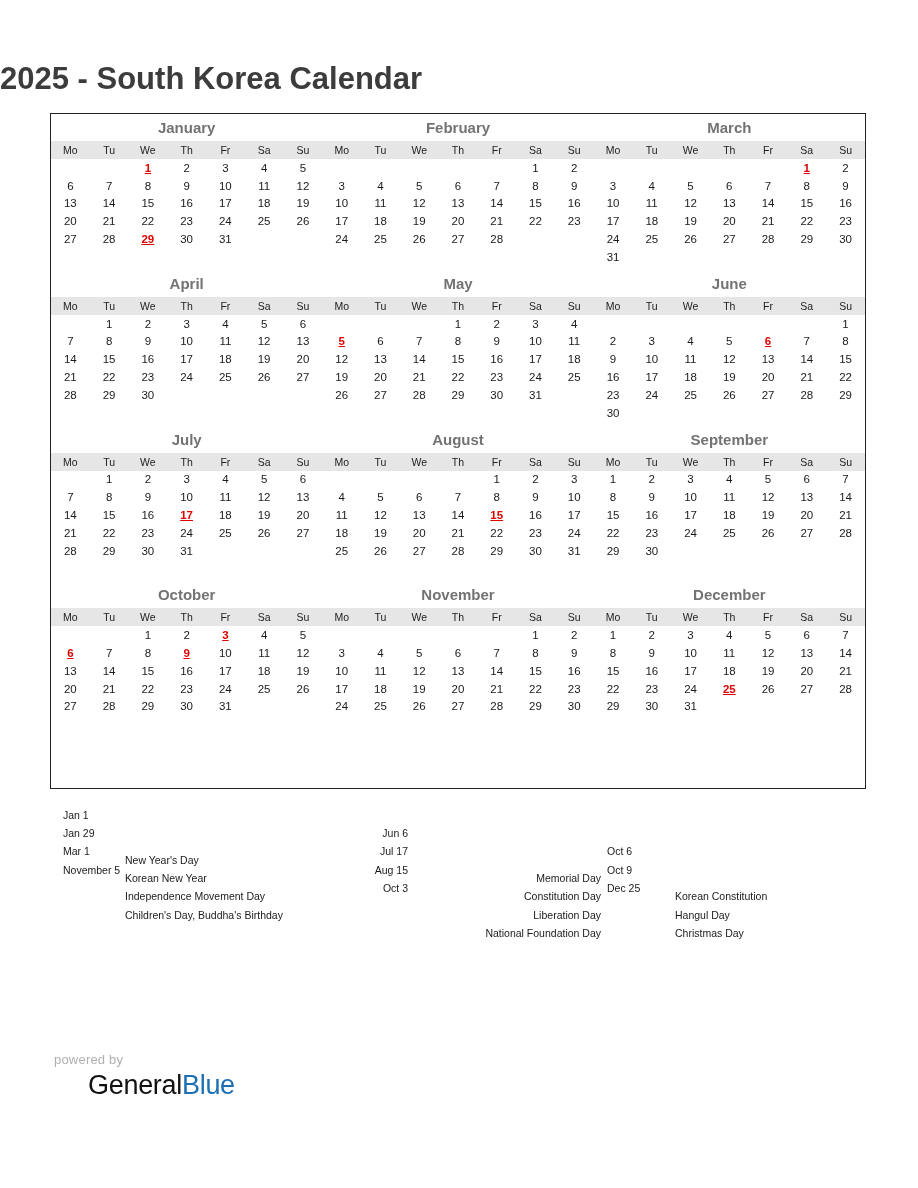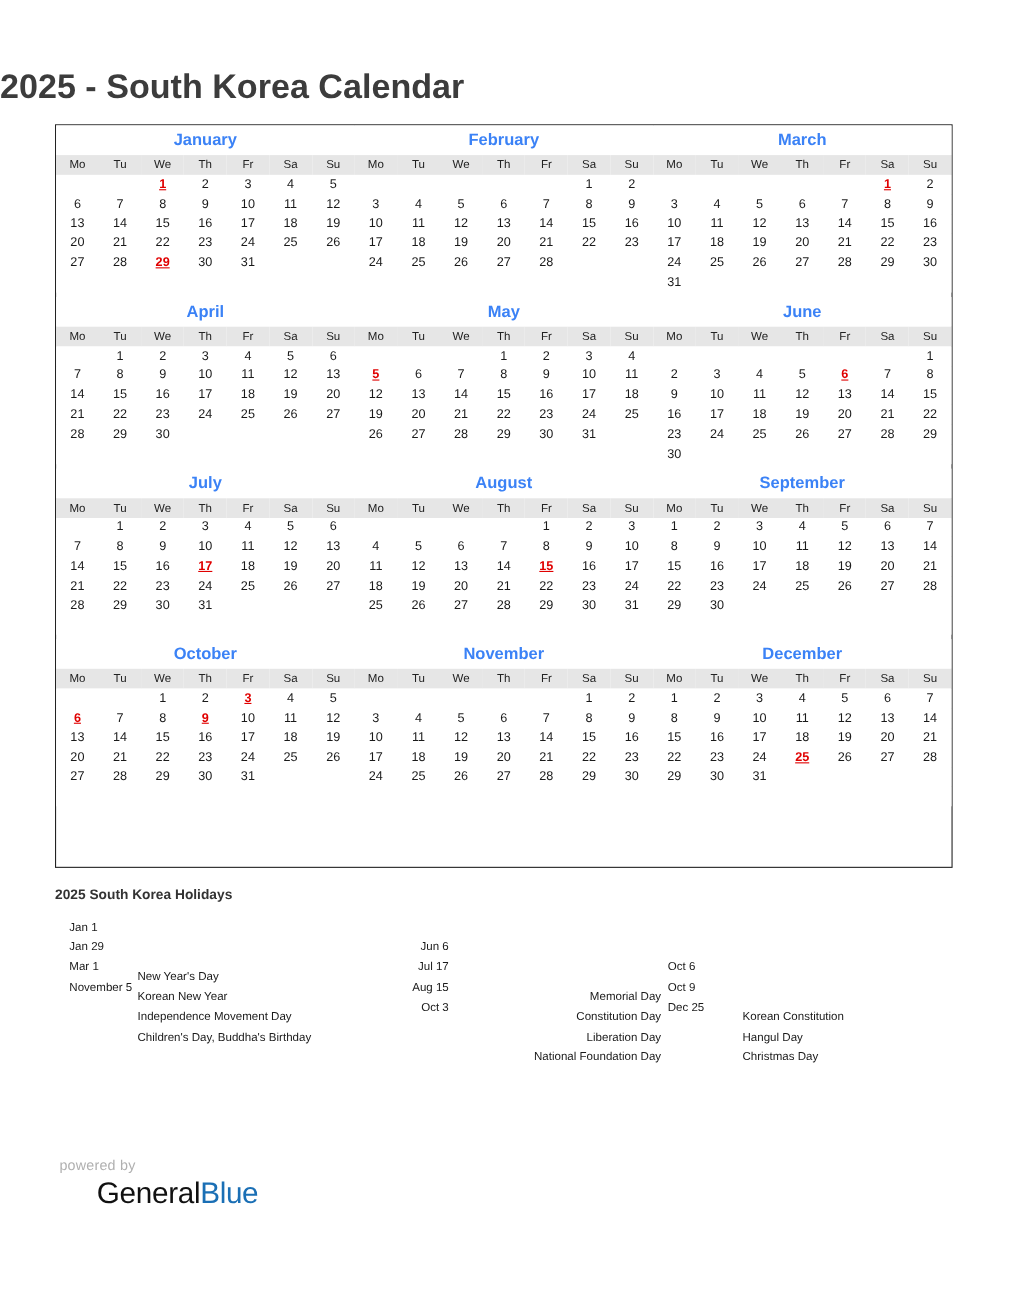--- a/index.html
+++ b/index.html
@@ -46,21 +46,21 @@
   .quarter-row .month-block {
     flex: 1 1 0;
     min-width: 0;
   }
 
   
   .month-name {
     text-align: center;
     font-size: 15px;
     font-weight: bold;
-    color: #3b82f6;
+    color: #737373;
     height: 27px;
     line-height: 27px;
     background: #ffffff;
   }
 
   table.month-grid {
     width: 100%;
     border-collapse: collapse;
     table-layout: fixed;
   }
@@ -1033,21 +1033,20 @@
                 <td class="empty">&nbsp;</td>
               </tr>
             </tbody>
           </table>
         </div>
       </div>
     </div>
 </div>
 
 <div class="holidays-section">
-  <div class="holidays-title">2025 South Korea Holidays</div>
   <div class="holiday-columns" id="holiday-columns">
       <div class="holiday-col col-1">
         <div class="holiday-row">
           <span class="holiday-date">Jan 1</span>
           <span class="holiday-name">New Year's Day</span>
         </div>
         <div class="holiday-row">
           <span class="holiday-date">Jan 29</span>
           <span class="holiday-name">Korean New Year</span>
         </div>

